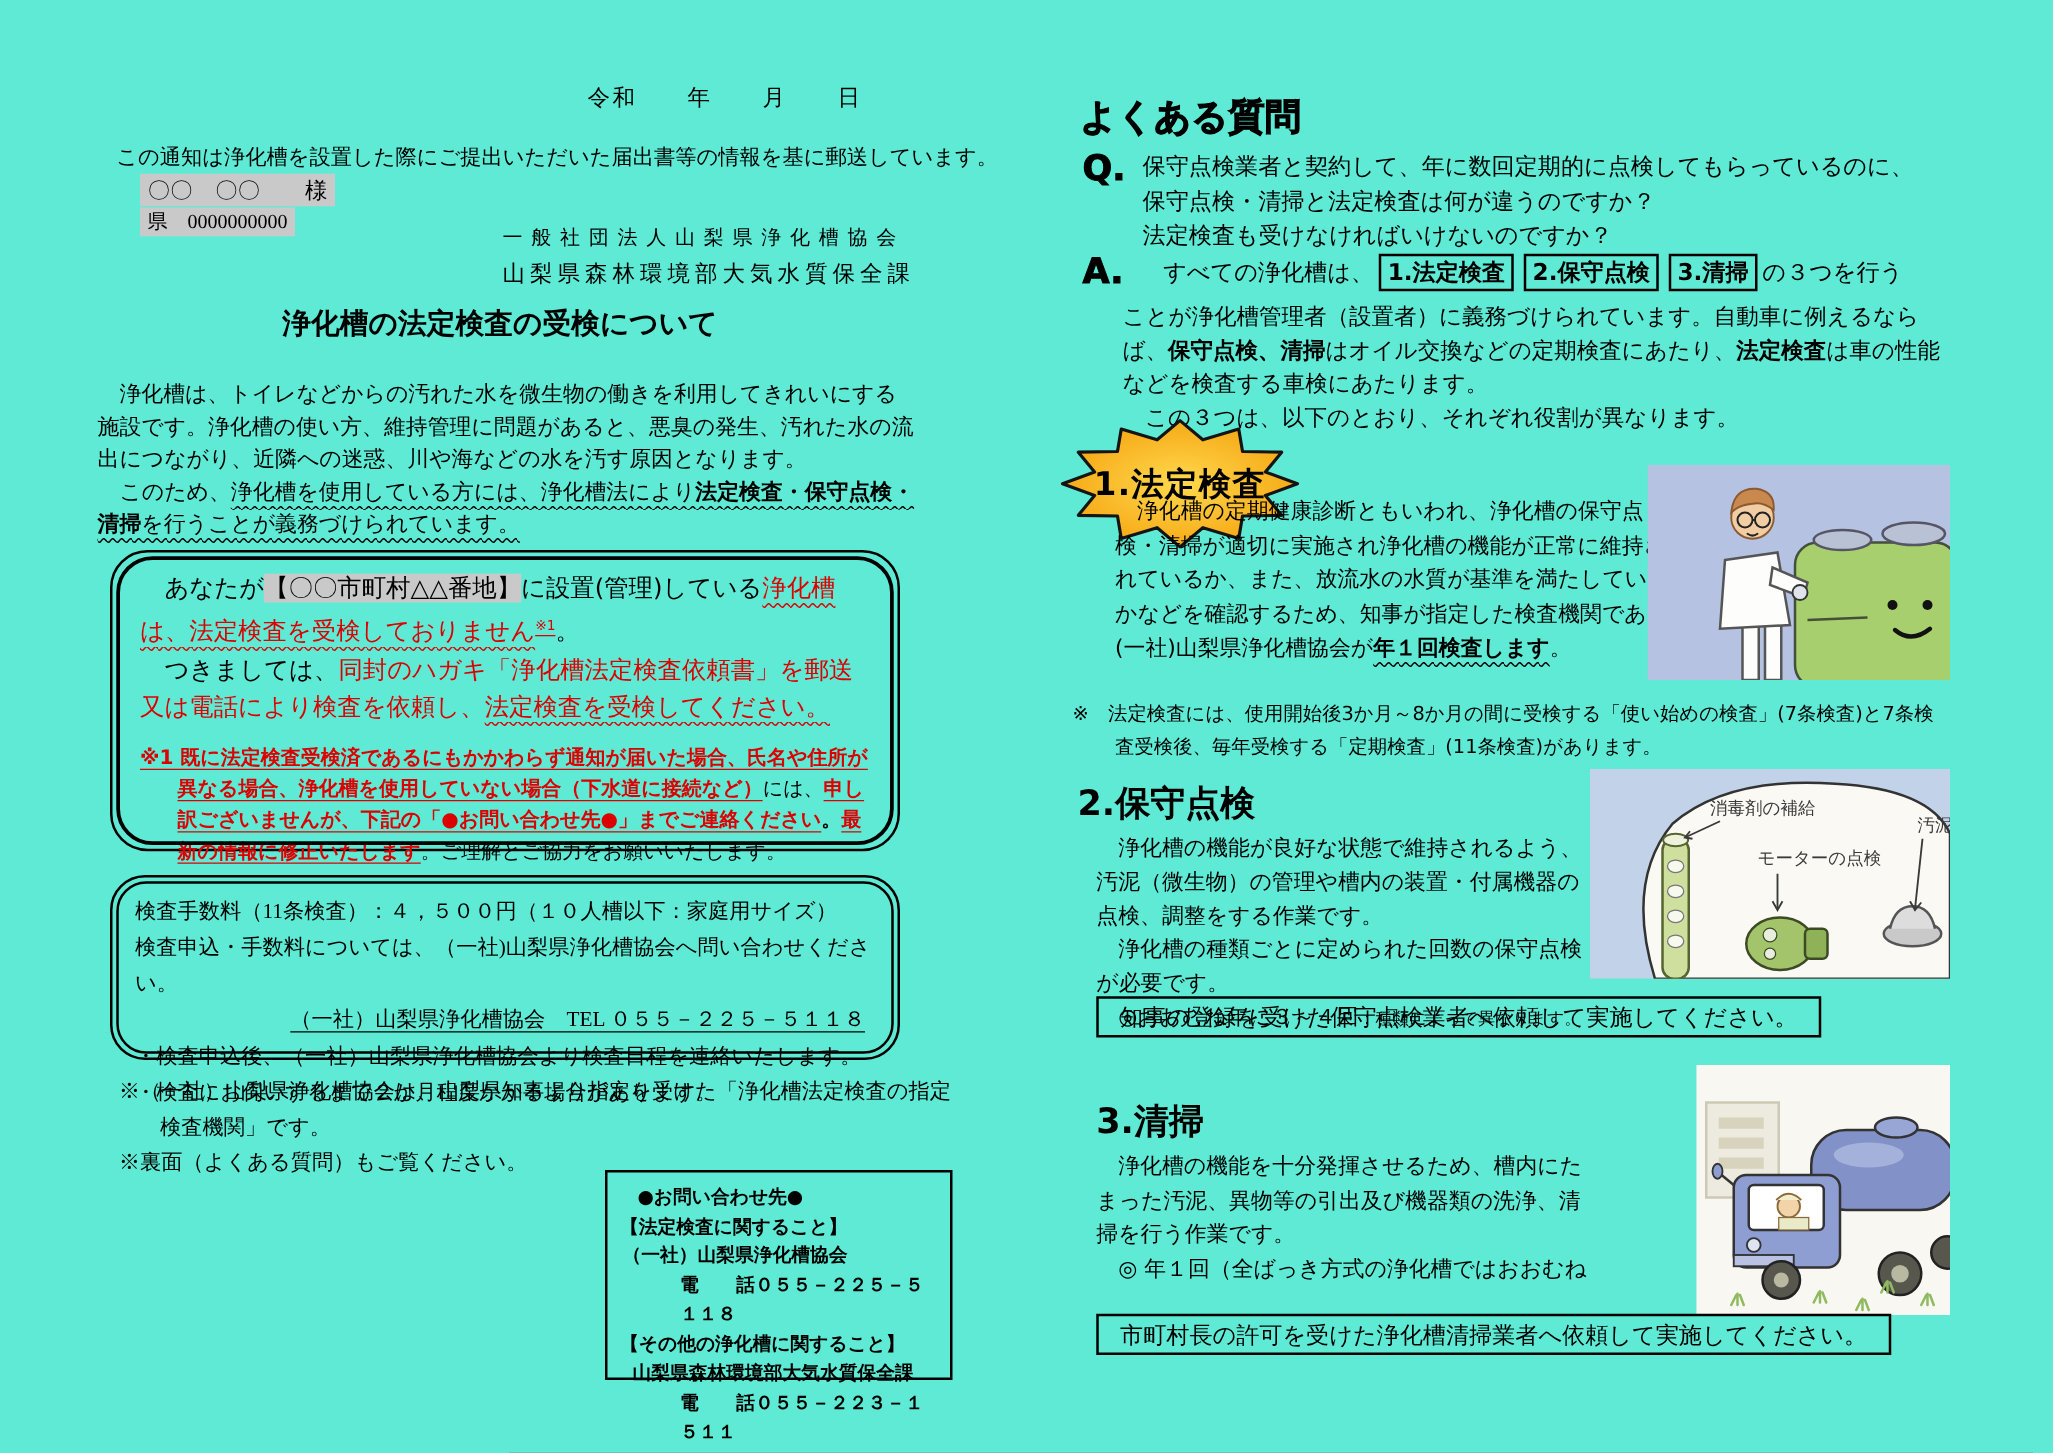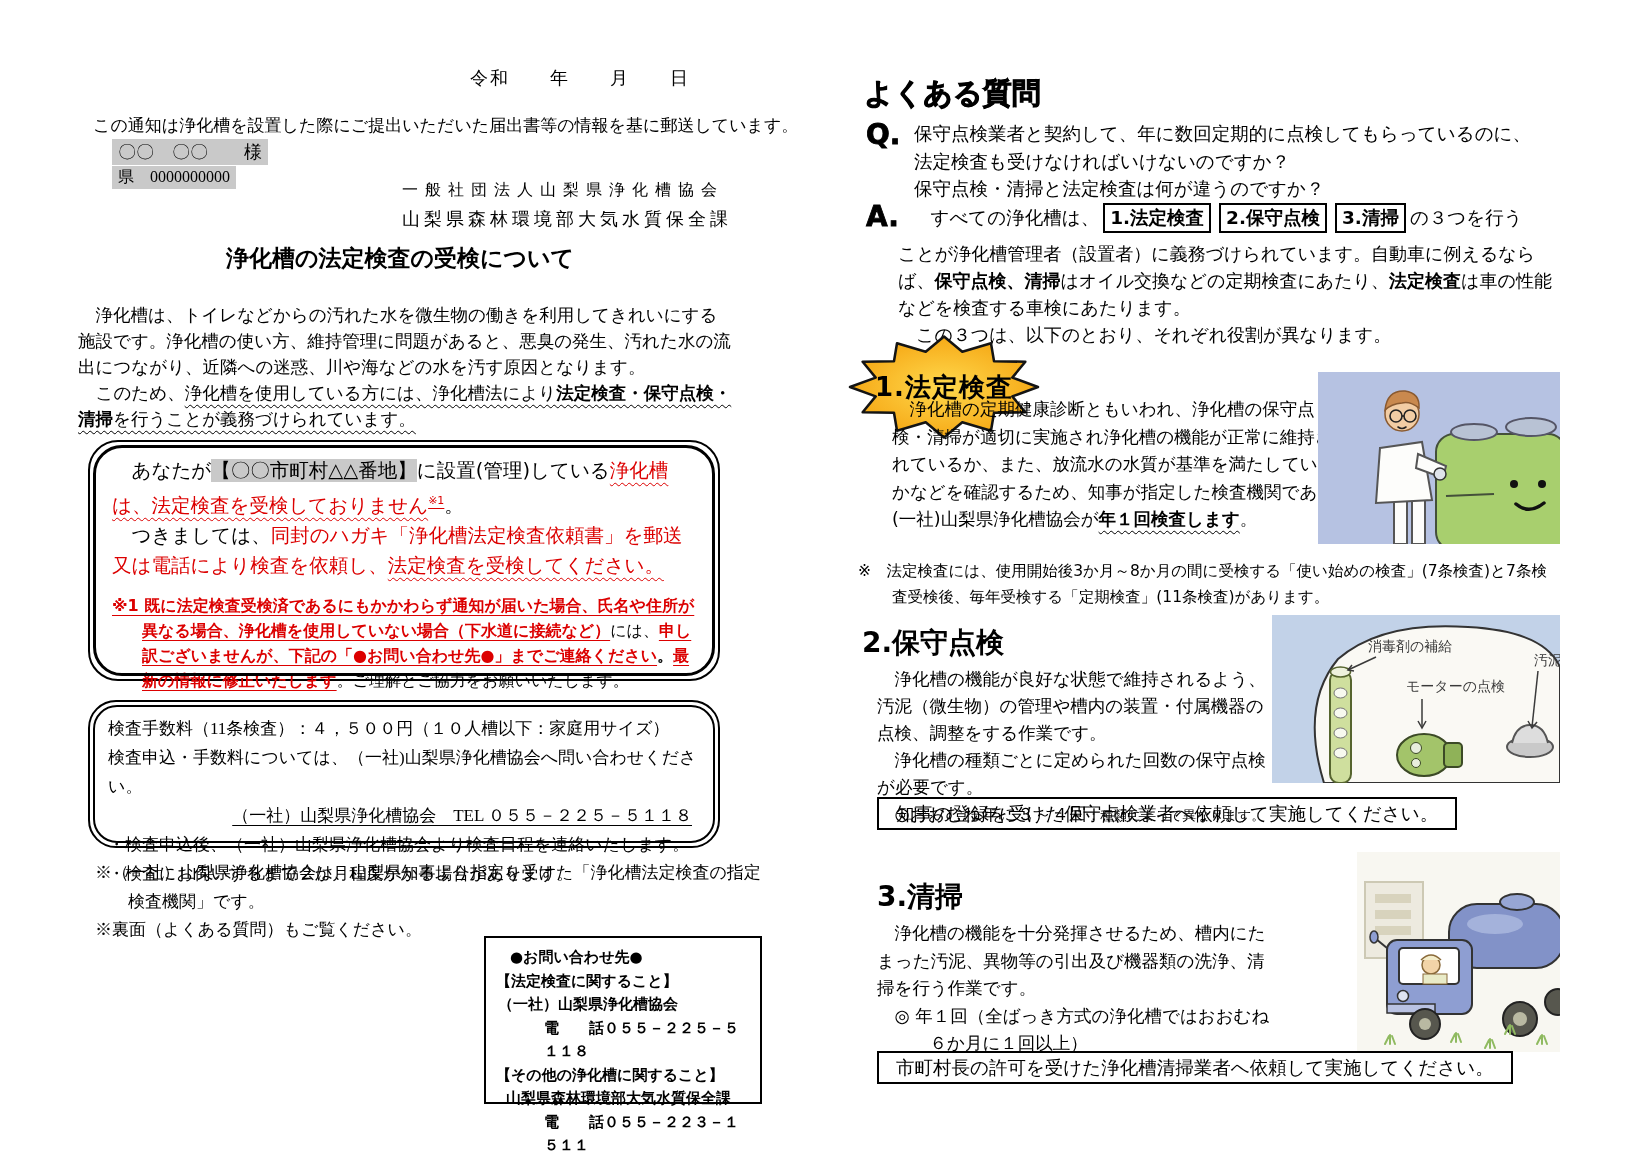--- a/index.html
+++ b/index.html
@@ -1,19 +1,19 @@
 <!DOCTYPE html>
 <html><head>
 <meta charset="utf-8">
 <style>
   * { margin:0; padding:0; box-sizing:border-box; }
   body { background:#888; }
   .canvas {
     position:relative; width:1642px; height:1162px;
-    background:#ffffff; overflow:hidden;
+    background:#5eead4; overflow:hidden;
     font-family:"DejaVu Sans", sans-serif; color:#000;
   }
   .serif { font-family:"Liberation Serif","DejaVu Serif", serif; }
   .gothic { font-family:"DejaVu Sans","Liberation Sans", sans-serif; }
   .abs { position:absolute; }
   .bold { font-weight:bold; }
   .red { color:#dc0000; }
   .hl { background:#c9c9c9; }
   .wavy { text-decoration:underline wavy; text-decoration-thickness:1px; text-underline-offset:5px; }
   .u { text-decoration:underline; text-underline-offset:4px; }
@@ -137,22 +137,22 @@
       <div class="cb-tel">電　　話０５５－２２３－１５１１</div>
     </div>
   </section>
 
   <section class="gothic">
     <div class="abs faq-title">よくある質問</div>
 
     <div class="abs q-label">Q.</div>
     <div class="abs q-lines">
       <div>保守点検業者と契約して、年に数回定期的に点検してもらっているのに、</div>
+      <div>保守点検・清掃と法定検査は何が違うのですか？</div>
       <div>法定検査も受けなければいけないのですか？</div>
-      <div>保守点検・清掃と法定検査は何が違うのですか？</div>
     </div>
 
     <div class="abs a-label">A.</div>
     <div class="abs a-first"><span>　すべての浄化槽は、</span><span class="a-chip">1.法定検査</span><span class="a-chip">2.保守点検</span><span class="a-chip">3.清掃</span><span>の３つを行う</span></div>
 
     <div class="abs a-body">
       <span>ことが浄化槽管理者（設置者）に義務づけられています。自動車に例えるならば、</span><span class="bold">保守点検、清掃</span><span>はオイル交換などの定期検査にあたり、</span><span class="bold">法定検査</span><span>は車の性能などを検査する車検にあたります。</span>
       <span class="block">　この３つは、以下のとおり、それぞれ役割が異なります。</span>
     </div>
 
@@ -232,21 +232,20 @@
         <path d="M256,106 L260,113 L265,107" stroke="#3a3a3a" stroke-width="1.5" fill="none"></path>
       </svg>
     </div>
 
     <div class="abs sec2-box rule-box">知事の登録を受けた保守点検業者へ依頼して実施してください。</div>
 
     <div class="abs sec3-h">3.清掃</div>
     <div class="abs sec3-body">
       <p>　浄化槽の機能を十分発揮させるため、槽内にたまった汚泥、異物等の引出及び機器類の洗浄、清掃を行う作業です。</p>
       <p>　◎ 年１回（全ばっき方式の浄化槽ではおおむね</p>
-      <p>　　　６か月に１回以上）</p>
     </div>
 
     <div class="abs img3">
       <svg width="203" height="200" viewBox="0 0 203 200">
         <rect x="0" y="0" width="203" height="200" fill="#f8f7f1"></rect>
         <rect x="8" y="30" width="58" height="76" fill="#edeadf" stroke="#cdc9b4" stroke-width="2"></rect>
         <rect x="18" y="42" width="36" height="9" fill="#d8d3bd"></rect>
         <rect x="18" y="58" width="36" height="9" fill="#d8d3bd"></rect>
         <rect x="18" y="74" width="36" height="9" fill="#d8d3bd"></rect>
         <rect x="92" y="52" width="115" height="64" rx="28" fill="#8292c8" stroke="#333" stroke-width="2"></rect>

